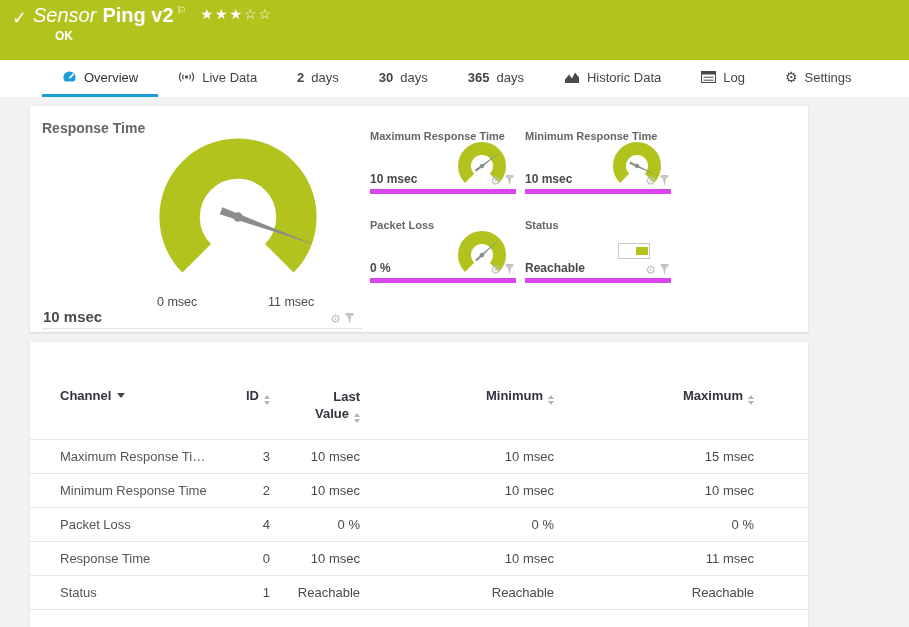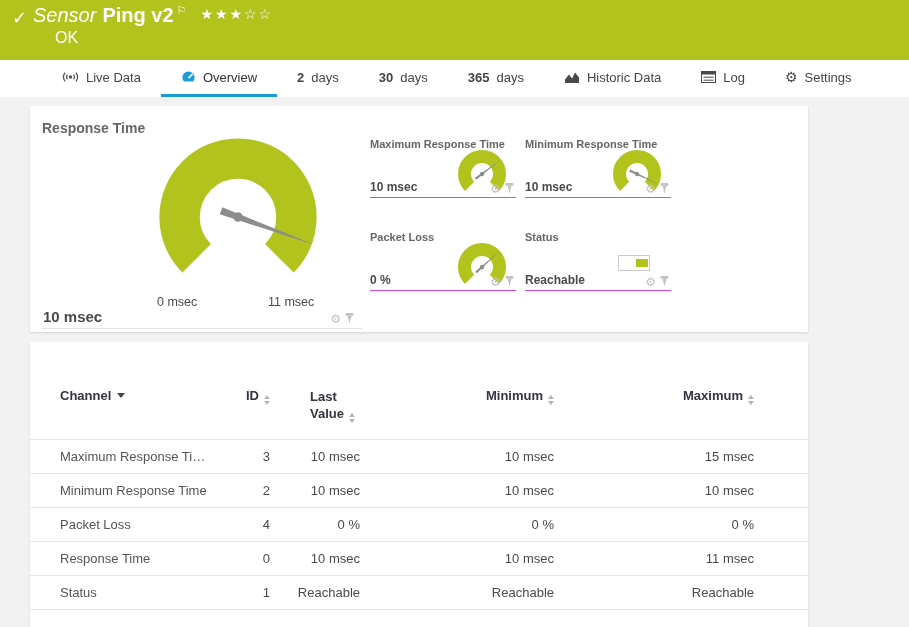--- a/index.html
+++ b/index.html
@@ -9,21 +9,21 @@
     -webkit-font-smoothing:antialiased;
   }
   
   .hdr{position:relative;height:60px;background:#b2c31e;color:#fff;}
   .hdr-check{position:absolute;left:12px;top:7px;font-size:18px;font-weight:bold;}
   .hdr-line{position:absolute;left:33px;top:4px;font-size:20px;white-space:nowrap;}
   .hdr-kind{font-style:italic;font-weight:400;margin-right:6px;}
   .hdr-name{font-weight:bold;}
   .hdr-flag{font-size:11px;vertical-align:super;margin-left:3px;}
   .hdr-stars{font-size:14px;letter-spacing:2px;margin-left:14px;vertical-align:3px;cursor:pointer;}
-  .hdr-status{position:absolute;left:55px;top:29px;font-size:16px;font-weight:normal;}
+  .hdr-status{position:absolute;left:55px;top:29px;font-size:12px;font-weight:bold;}
   
   .tabs{height:37px;background:#fff;display:flex;align-items:stretch;padding-left:42px;}
   .tab{display:flex;align-items:center;gap:7px;padding:0 20px;font-size:13px;color:#454545;
        text-decoration:none;cursor:pointer;border-bottom:3px solid transparent;box-sizing:border-box;white-space:nowrap;}
   .tab.active{border-bottom-color:#199cd8;color:#333;}
   .tab-icon{display:inline-flex;align-items:center;}
   .tab-strong{font-weight:bold;}
   
   .content{padding-top:9px;}
   .panel{width:778px;margin-left:30px;background:#fff;box-shadow:0 1px 2px rgba(0,0,0,0.12);box-sizing:border-box;}
@@ -35,37 +35,37 @@
   .arc{fill:none;stroke:#b2c31e;}
   .needle{fill:#8c8c8c;}
   .mg-min,.mg-max{position:absolute;top:177px;font-size:12.5px;color:#4a4a4a;width:60px;}
   .mg-min{left:115px;}
   .mg-max{left:226px;}
   .mg-value{position:absolute;left:1px;bottom:3px;font-size:15px;font-weight:bold;color:#4a4a4a;}
   .actions{position:absolute;right:8px;bottom:4px;display:flex;align-items:center;gap:4px;color:#c2c2c2;}
   .a-gear{font-size:12px;line-height:10px;}
   
   .mini-grid{display:flex;flex-wrap:wrap;align-content:flex-start;width:500px;margin-left:8px;padding-top:1px;}
-  .mini{position:relative;width:146px;height:62px;margin:16px 9px 14px 0;border-bottom:1px solid #d946ef;}
+  .mini{position:relative;width:146px;height:62px;margin:8px 9px 14px 0;border-bottom:5px solid #d946ef;}
   .mini-title{font-size:11px;font-weight:bold;color:#666;padding-top:3px;white-space:nowrap;}
   .mini-svg{position:absolute;right:6px;top:11px;}
   .mini-value{position:absolute;left:0;bottom:3px;font-size:12px;font-weight:bold;color:#4a4a4a;}
   .mini .actions{right:2px;bottom:3px;}
   .toggle{position:absolute;left:93px;top:27px;width:28px;height:12px;background:#fff;border:1px solid #c9c9c9;
           display:none;align-items:center;justify-content:flex-end;padding:1px;}
   .knob{width:12px;height:8px;background:#b2c31e;}
   .mini.is-toggle .toggle{display:flex;}
   
   .table-panel{height:300px;overflow:hidden;}
   table{width:100%;border-collapse:collapse;table-layout:fixed;font-size:13px;color:#4a4a4a;}
   col.w-channel{width:180px;}col.w-id{width:62px;}col.w-last{width:90px;}
   col.w-min{width:194px;}col.w-max{width:200px;}col.w-gear{width:124px;}
   thead th{font-weight:bold;color:#34343f;padding:46px 2px 16px 2px;vertical-align:top;text-align:right;cursor:pointer;}
   thead th.c-channel{text-align:left;padding-left:30px;}
-  .th-wrap{display:inline-block;width:50px;text-align:left;line-height:17px;}
+  .th-wrap{display:inline-block;width:50px;text-align:right;line-height:17px;}
   tbody td{height:33px;padding:0 2px;text-align:right;}
   tbody tr{border-top:1px solid #e7e7e7;}
   tbody tr:last-child{border-bottom:1px solid #e7e7e7;}
   td.c-channel{text-align:left;padding-left:30px;color:#555;}
   td.c-gear{text-align:center;}
   
   .sort-desc{display:inline-block;margin-left:6px;width:0;height:0;border-left:4px solid transparent;
              border-right:4px solid transparent;border-top:5px solid #45454f;vertical-align:2px;}
   .sort-both{display:inline-flex;flex-direction:column;gap:2px;margin-left:5px;vertical-align:1px;}
   .sort-both i{display:block;width:0;height:0;border-left:3.5px solid transparent;border-right:3.5px solid transparent;}
@@ -83,45 +83,45 @@
 
   <header class="hdr">
     <span class="hdr-check">✓</span>
     <div class="hdr-line">
       <span class="hdr-kind">Sensor</span><span class="hdr-name">Ping v2</span><span class="hdr-flag">⚐</span><span class="hdr-stars">★★★☆☆</span>
     </div>
     <div class="hdr-status">OK</div>
   </header>
 
   <nav class="tabs">
+      <a class="tab active">
+    <span class="tab-icon">
+          <svg width="15" height="15" viewBox="0 0 16 16">
+            <circle cx="8" cy="8" r="6.5" fill="#199cd8"></circle>
+            <rect x="2" y="12.2" width="12" height="4" fill="#fff"></rect>
+            <line x1="8" y1="8.6" x2="12.4" y2="4.2" stroke="#fff" stroke-width="1.8"></line>
+          </svg>
+        </span>
+
+    <span class="tab-label">Overview</span>
+  </a>
       <a class="tab">
     <span class="tab-icon">
           <svg width="17" height="14" viewBox="0 0 17 14">
             <g stroke="#555" stroke-width="1.3" fill="none">
               <path d="M5.3 4.7 a4.3 4.3 0 0 0 0 4.6"></path>
               <path d="M3 2.6 a7.6 7.6 0 0 0 0 8.8"></path>
               <path d="M11.7 4.7 a4.3 4.3 0 0 1 0 4.6"></path>
               <path d="M14 2.6 a7.6 7.6 0 0 1 0 8.8"></path>
             </g>
             <circle cx="8.5" cy="7" r="1.7" fill="#555"></circle>
           </svg>
         </span>
 
     <span class="tab-label">Live Data</span>
-  </a>
-      <a class="tab active">
-    <span class="tab-icon">
-          <svg width="15" height="15" viewBox="0 0 16 16">
-            <circle cx="8" cy="8" r="6.5" fill="#199cd8"></circle>
-            <rect x="2" y="12.2" width="12" height="4" fill="#fff"></rect>
-            <line x1="8" y1="8.6" x2="12.4" y2="4.2" stroke="#fff" stroke-width="1.8"></line>
-          </svg>
-        </span>
-
-    <span class="tab-label">Overview</span>
   </a>
       <a class="tab">
 
     <span class="tab-strong">2</span>
     <span class="tab-label">days</span>
   </a>
       <a class="tab">
 
     <span class="tab-strong">30</span>
     <span class="tab-label">days</span>

